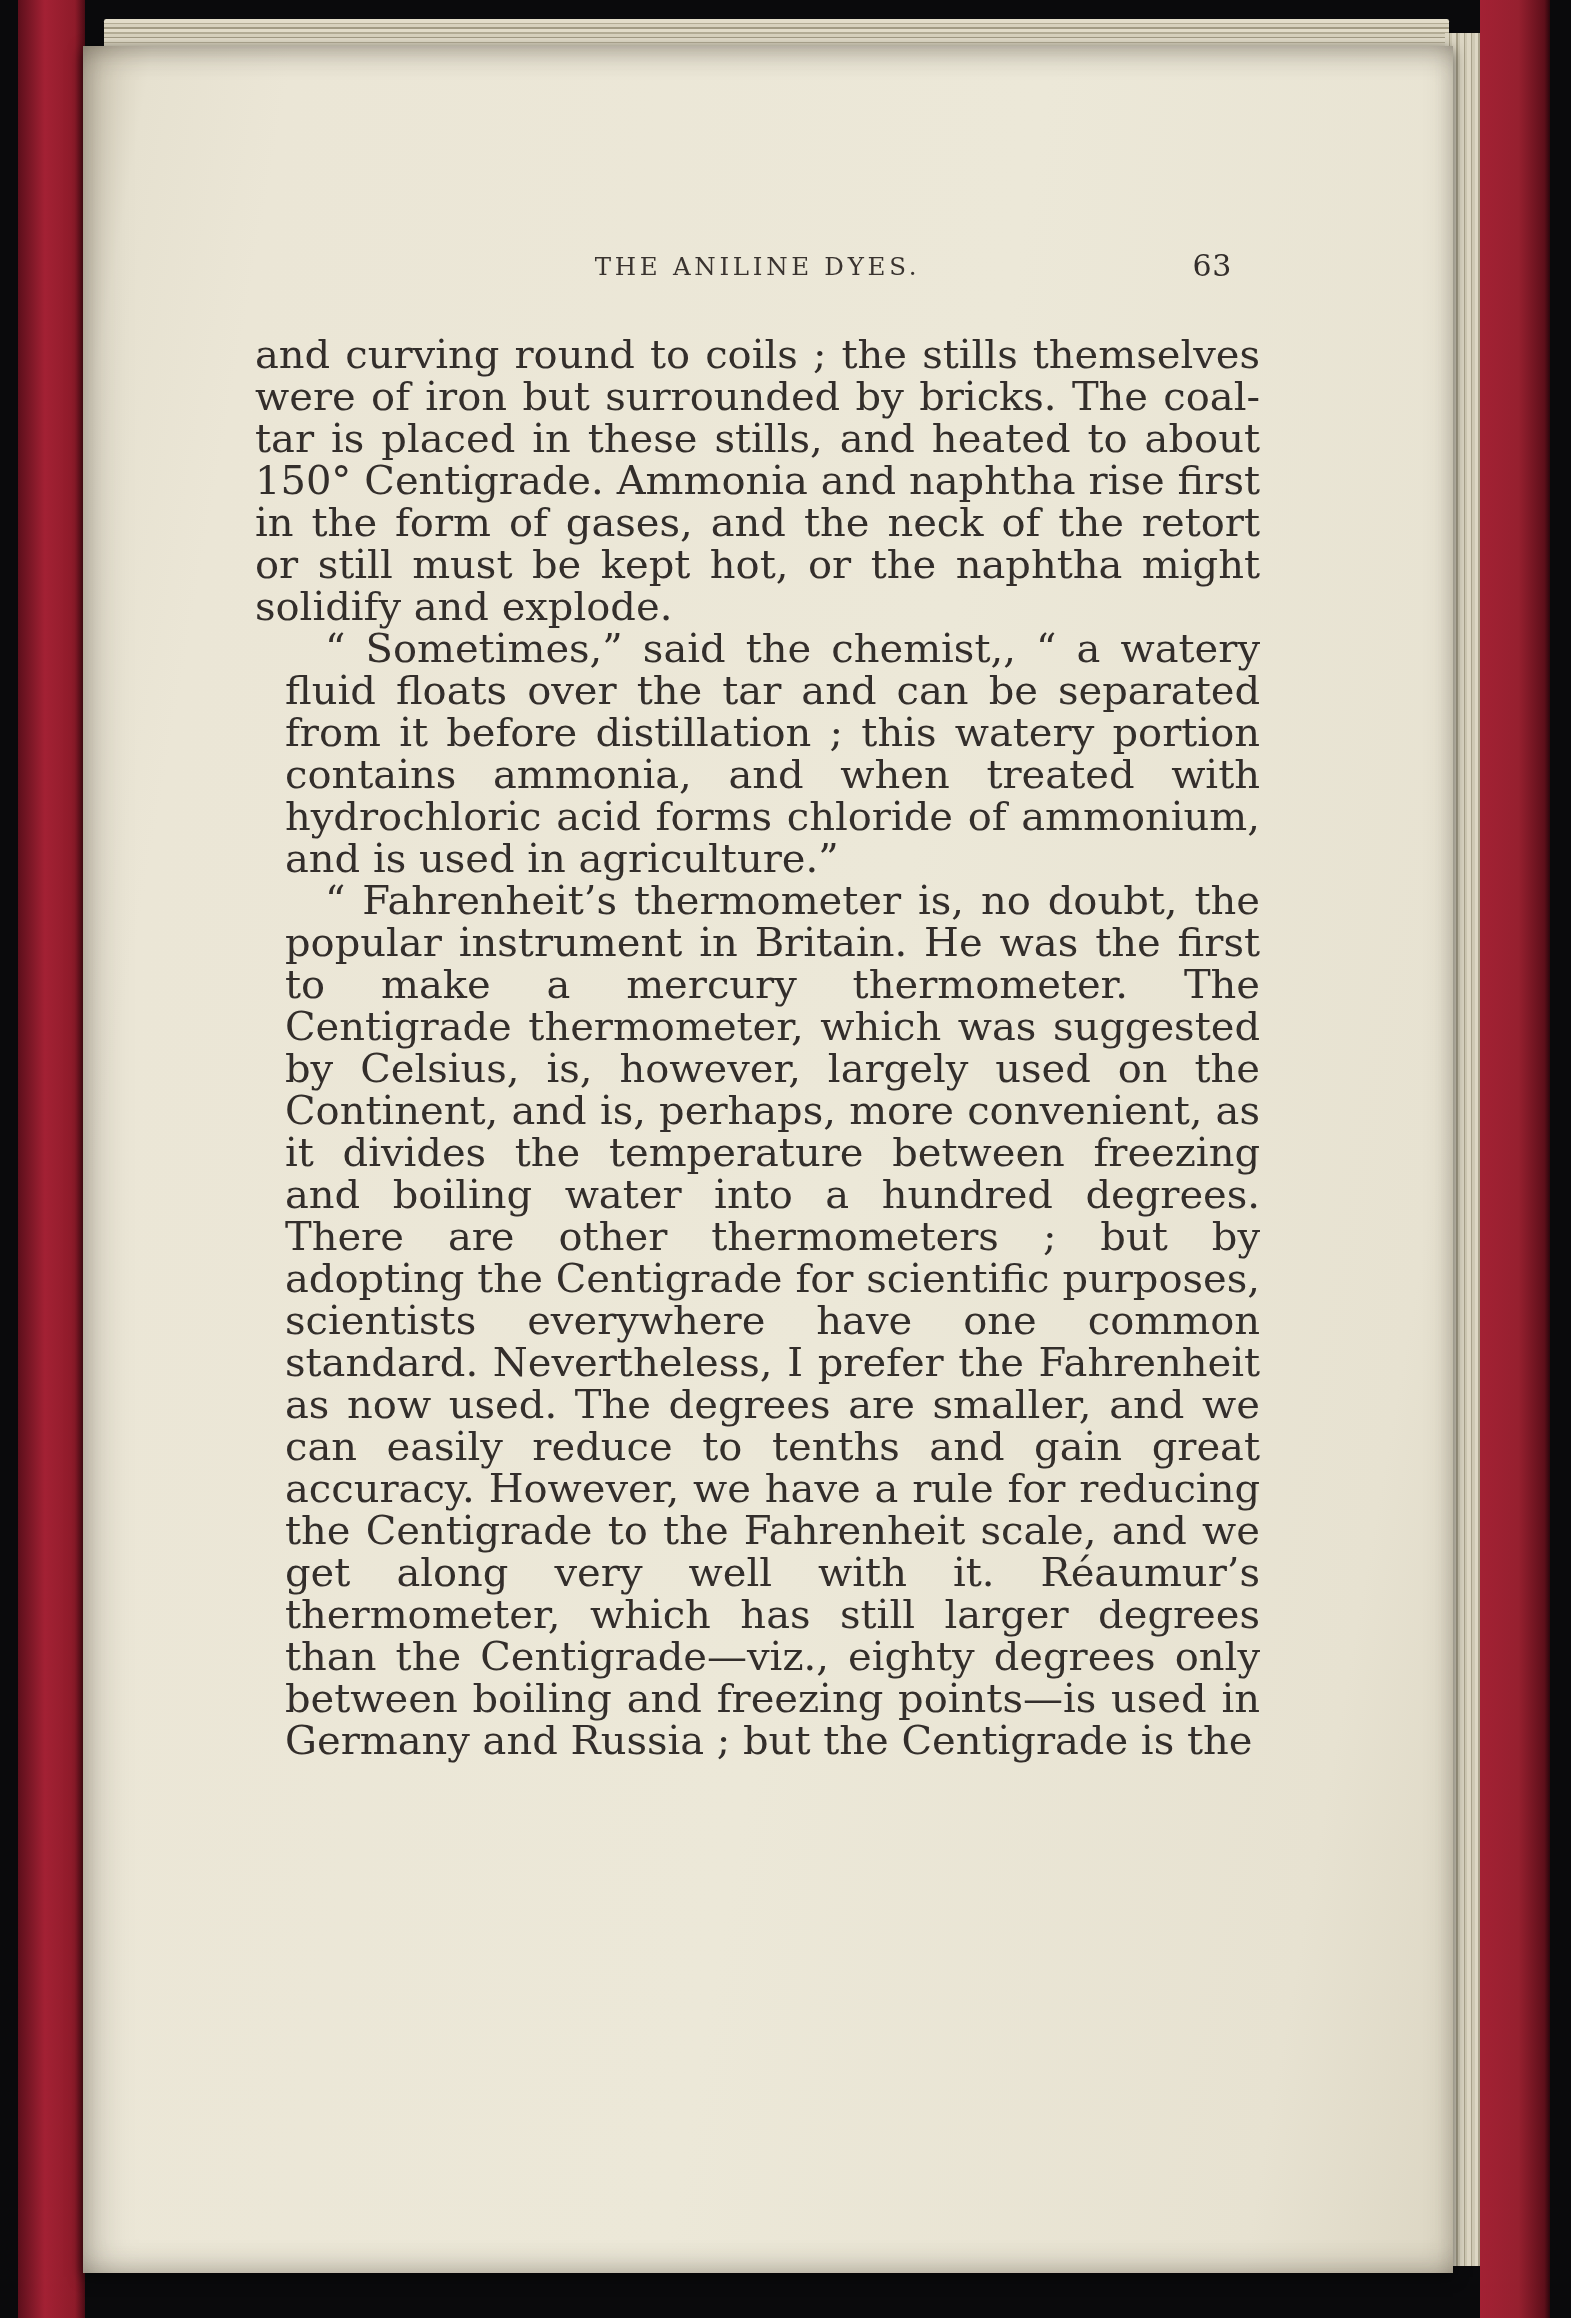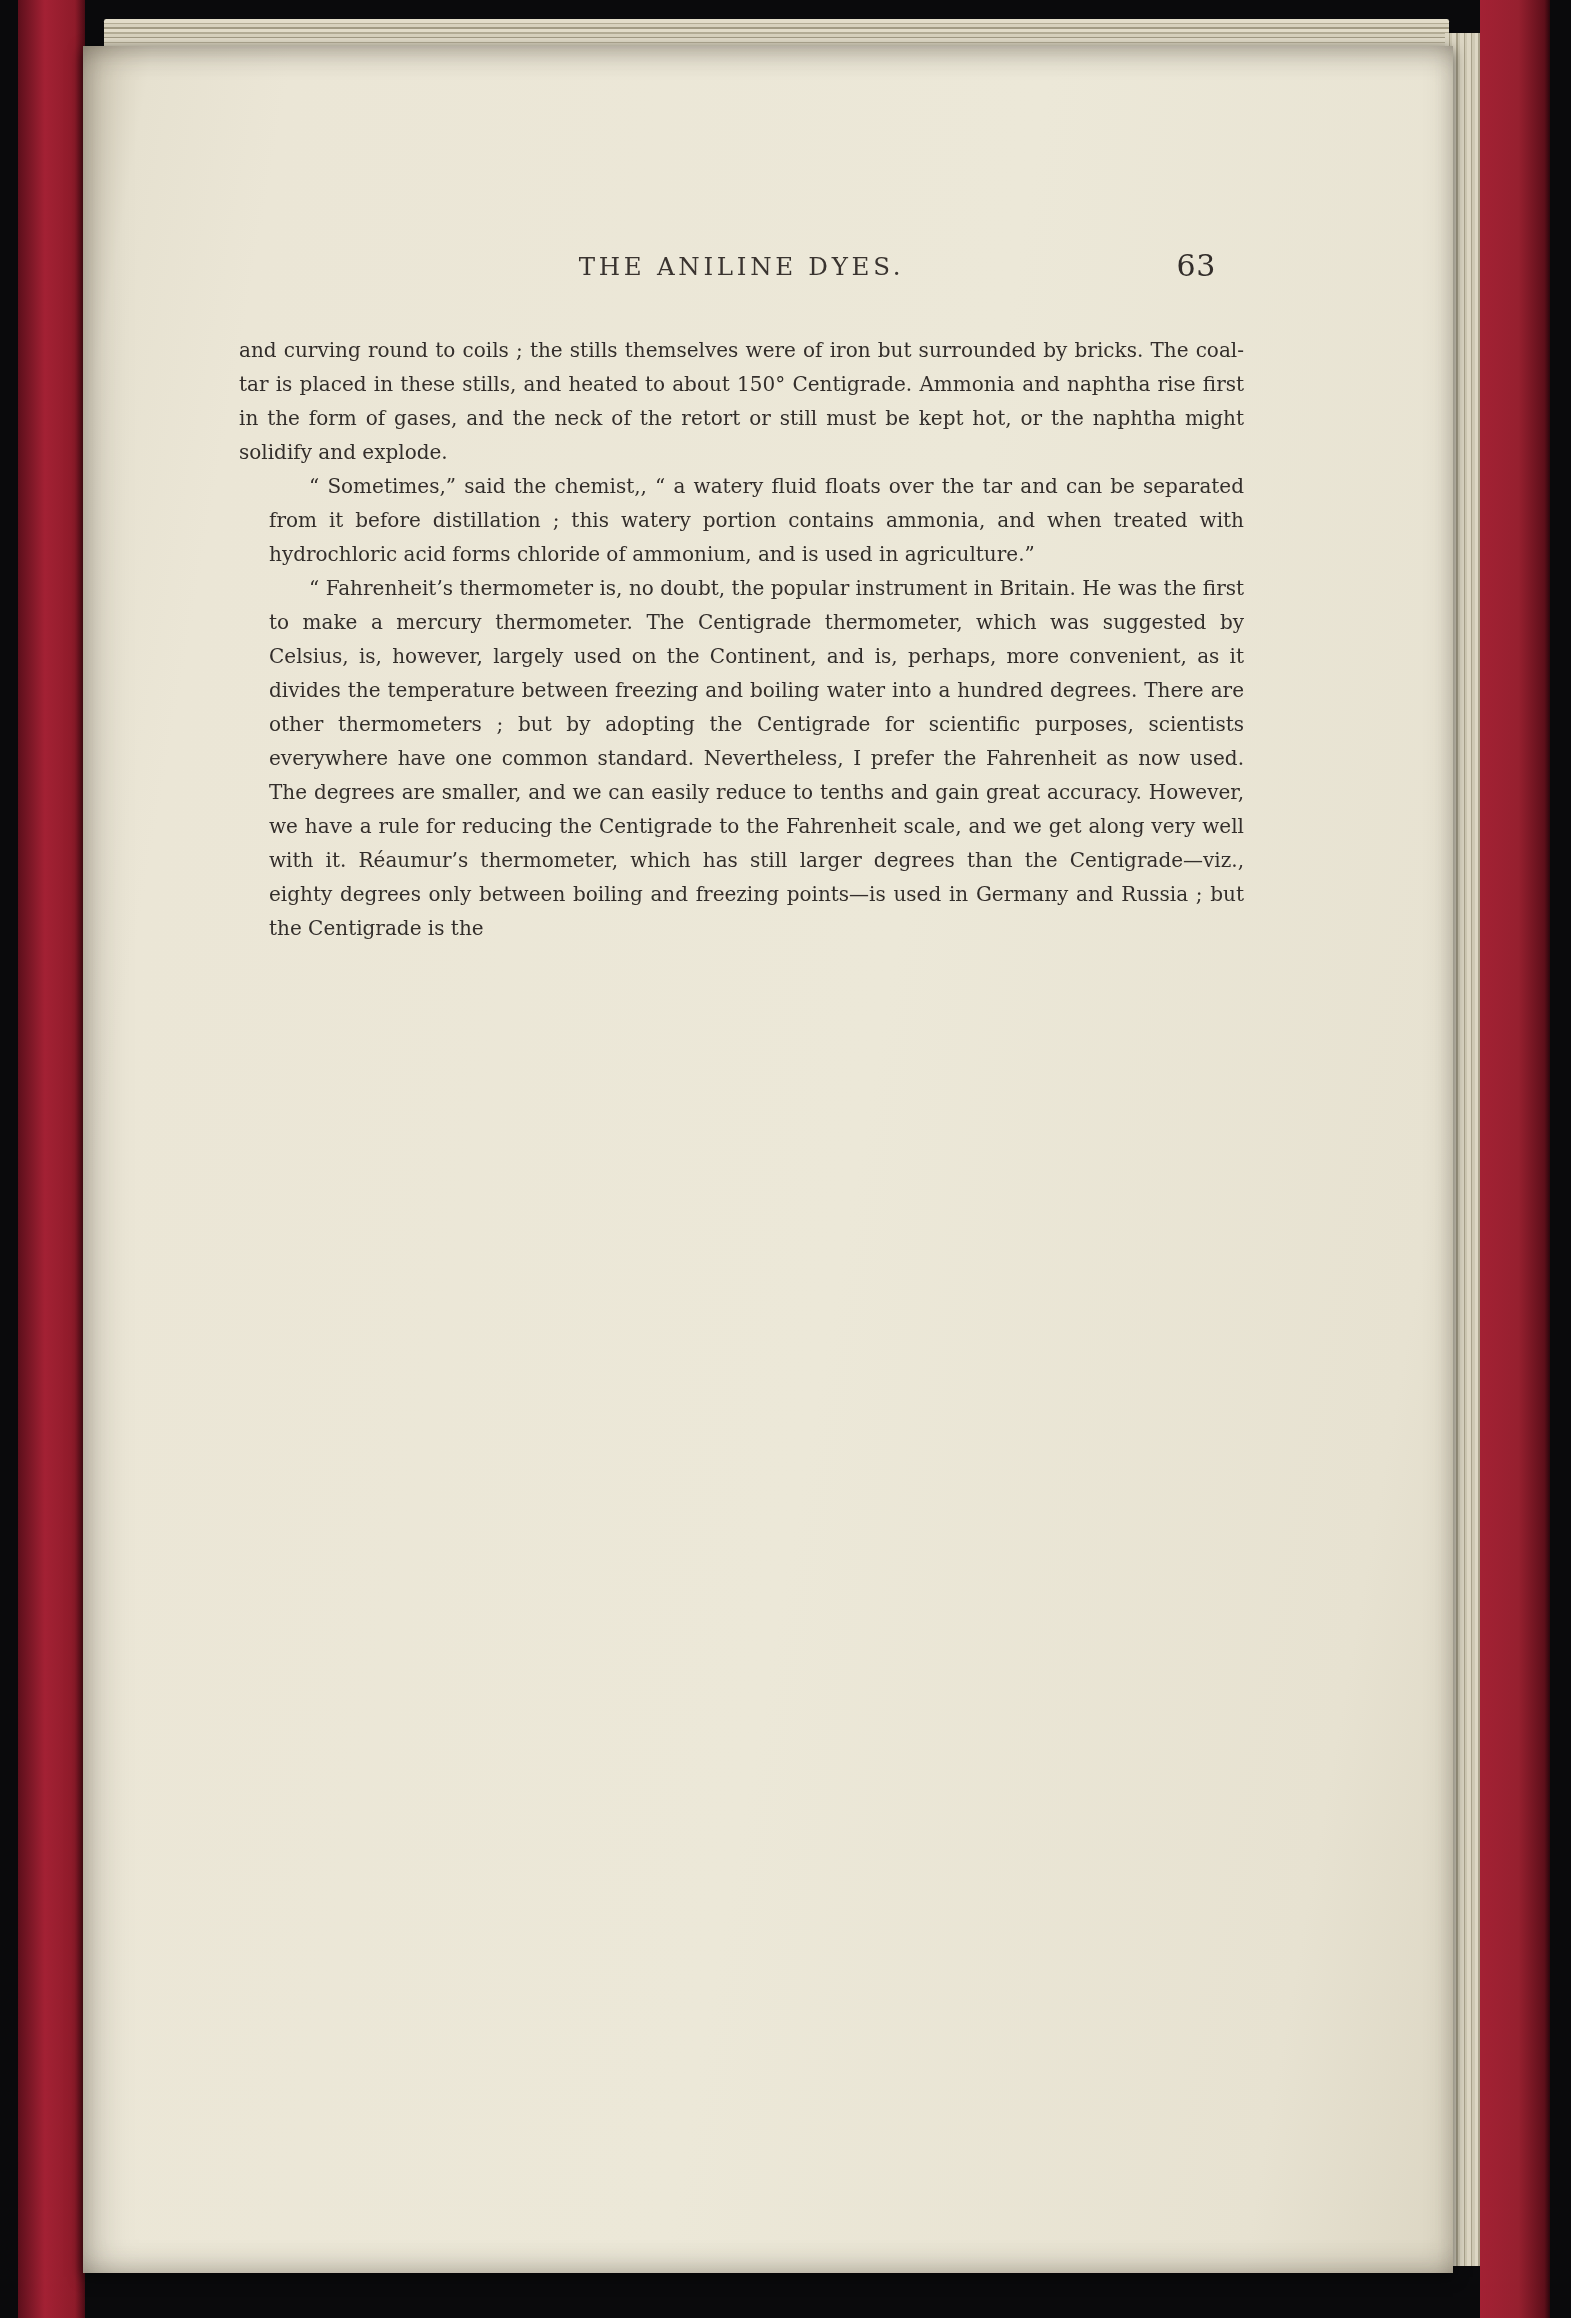--- a/index.html
+++ b/index.html
@@ -74,21 +74,21 @@
     box-shadow:
       inset 22px 0 44px -18.5px rgba(40, 30, 20, 0.35),
       inset 0 19px 30px -16.3px rgba(40, 30, 20, 0.30),
       inset -13.3px 0 30px -15px rgba(60, 50, 35, 0.25),
       inset 0 -15px 33px -16.3px rgba(60, 50, 35, 0.30),
       0 4.4px 13.3px rgba(0,0,0,0.6);
   }
 
   .content {
     position: absolute;
-    left: 156px; top: 206px;
+    left: 172px; top: 206px;
     width: 1005px;
     color: #332e2b;
   }
 
   .running-header {
     position: relative;
     width: 100%;
     text-align: center;
     height: 39px;
     margin-bottom: 42px;
@@ -102,22 +102,22 @@
     position: absolute;
     right: 28px;
     top: -4.4px;
     font-size: 30px;
     letter-spacing: 0.7px;
     color: #332e2b;
   }
 
   .body-text p {
     margin: 0;
-    font-size: 20px;
-    line-height: 34px;
+    font-size: 40px;
+    line-height: 42px;
     text-align: justify;
     text-justify: inter-word;
     color: #332e2b;
   }
   .body-text p.indent {
     text-indent: 40px;
     margin-left: 30px;
   }
 </style>
 </head>

